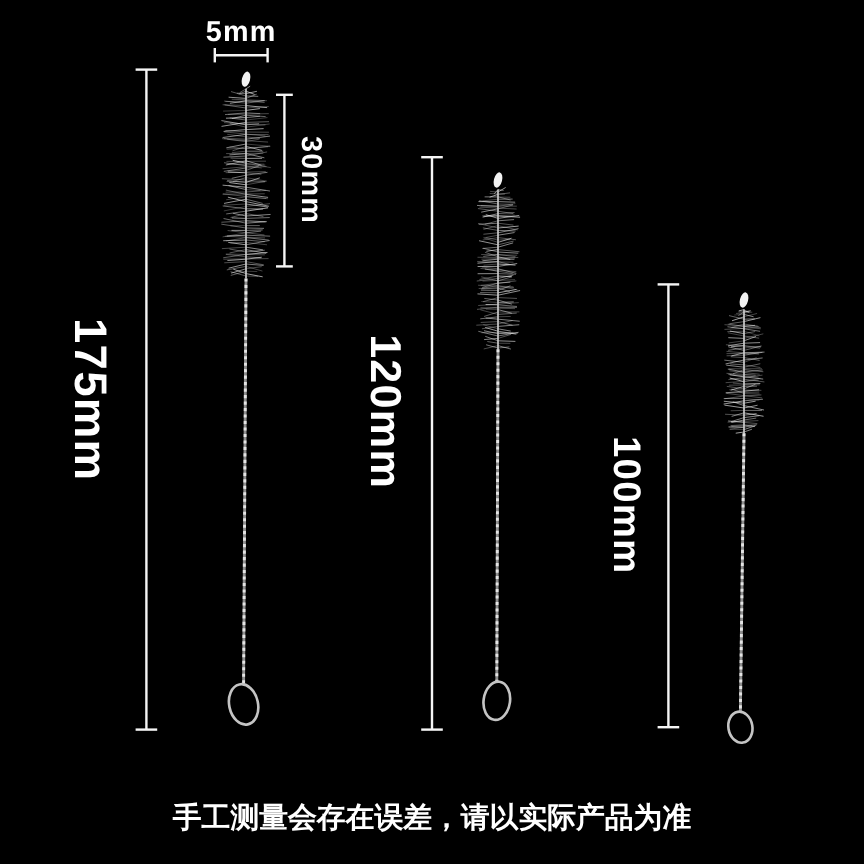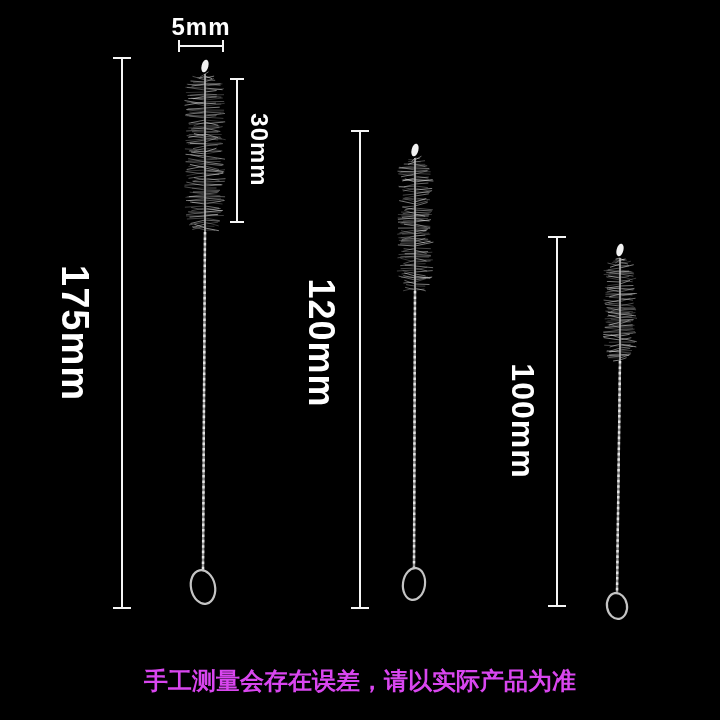--- a/index.html
+++ b/index.html
@@ -5,21 +5,21 @@
   html,body{margin:0;padding:0;}
   body{width:720px;height:720px;background:#000;overflow:hidden;}
   #stage{position:relative;width:720px;height:720px;background:#000;font-family:"Liberation Sans",sans-serif;}
   #art{position:absolute;left:0;top:0;}
   .label{position:absolute;color:#fff;font-weight:700;white-space:nowrap;transform:translate(-50%,-50%);letter-spacing:1px;}
   .label.vert{transform:translate(-50%,-50%) rotate(90deg);}
   .sz-xl{font-size:38px;}
   .sz-lg{font-size:36px;}
   .sz-md{font-size:32px;}
   .sz-sm{font-size:24px;}
-  .disclaimer{position:absolute;left:50%;top:681px;transform:translate(-50%,-50%);color:#d946ef;font-size:24px;font-weight:700;white-space:nowrap;}
+  .disclaimer{position:absolute;left:50%;top:681px;transform:translate(-50%,-50%);color:#ffffff;font-size:24px;font-weight:700;white-space:nowrap;}
   .dim{stroke:#f5f5f5;stroke-width:2;}
 </style>
 </head>
 <body>
 
 <div id="stage">
 
   <svg id="art" width="720" height="720" viewBox="0 0 720 720">
 
     <g>

